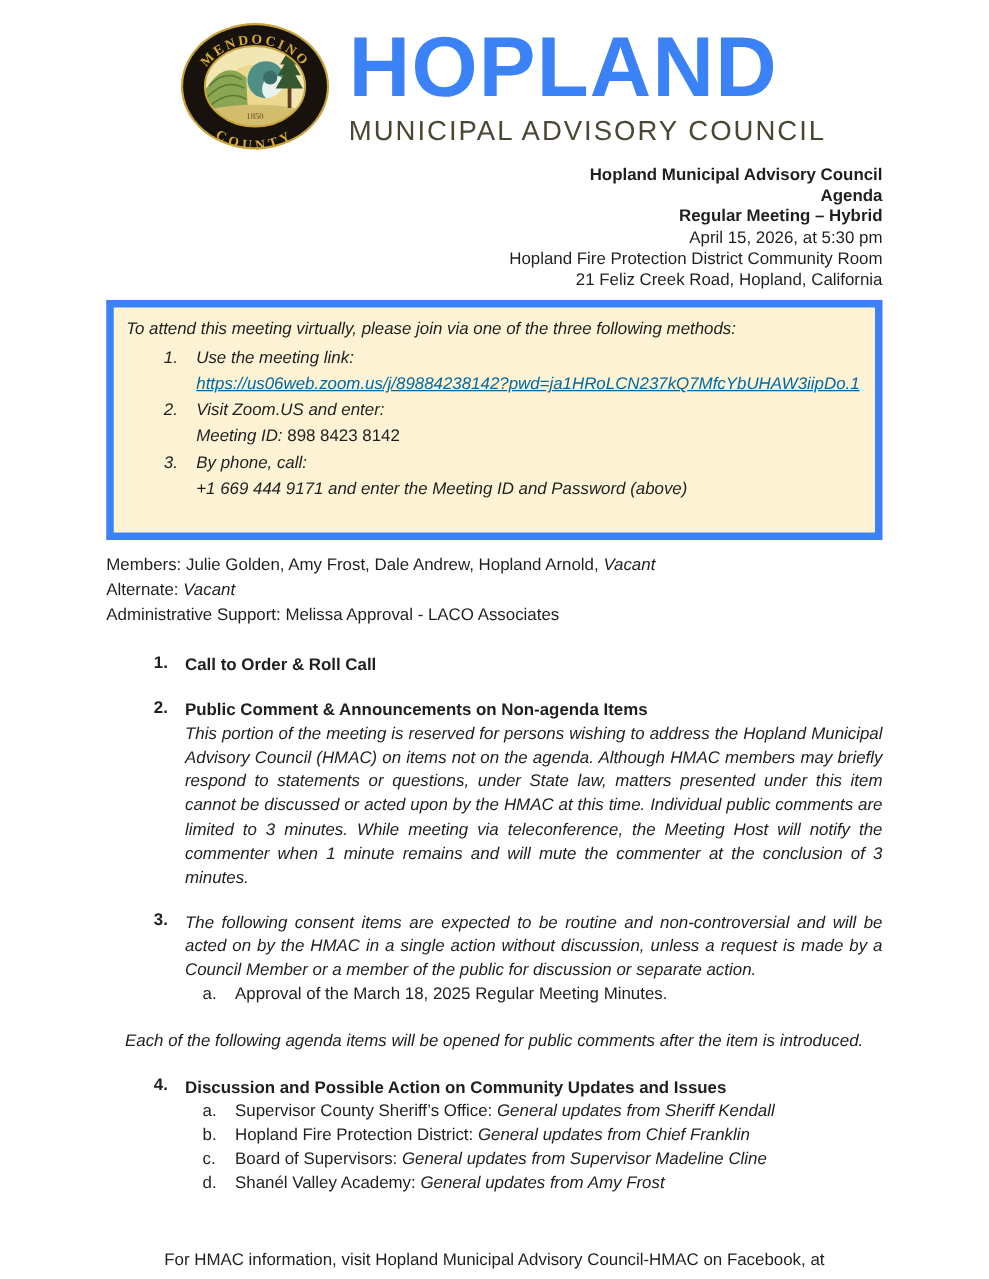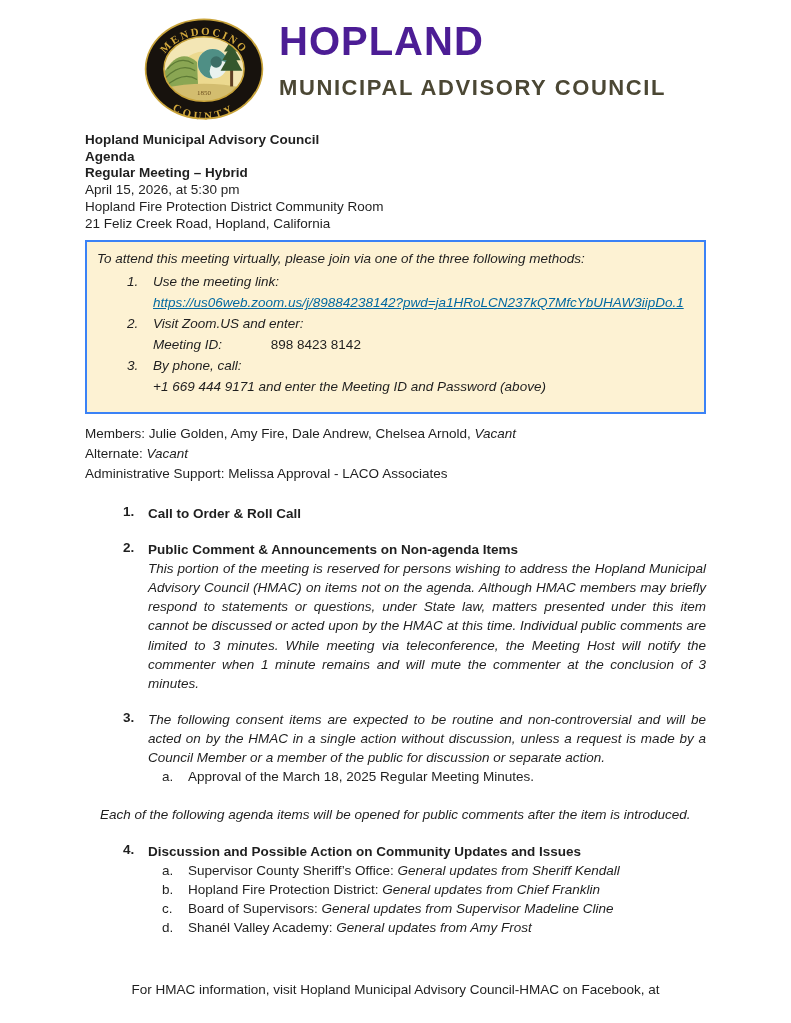--- a/index.html
+++ b/index.html
@@ -8,42 +8,42 @@
     width: 791px; min-height: 1023px; margin: 0 auto; background: #fff;
     font-family: "Liberation Sans", "DejaVu Sans", sans-serif;
     color: #1f1f1f; font-size: 13.5px;
     padding: 14px 85px 30px 85px; overflow: hidden;
   }
   
   .masthead { display: flex; align-items: flex-start; margin: 2px 0 8px 58px; }
   .seal { width: 122px; height: 106px; flex: 0 0 auto; }
   .masthead-text { margin-left: 14px; padding-top: 6px; }
   .masthead-title {
-    font-size: 40px; font-weight: bold; color: #4c1d95;
+    font-size: 68px; font-weight: bold; color: #3b82f6;
     line-height: 0.95; letter-spacing: 1px;
   }
   .masthead-subtitle {
-    font-size: 22px; font-weight: bold; color: #4b4734;
-    letter-spacing: 1.6px; margin-top: 15px; white-space: nowrap;
-  }
-  
-  .title-block { text-align: left; line-height: 1.24; margin: 10px 0 8px 0; }
+    font-size: 22px; font-weight: normal; color: #4b4734;
+    letter-spacing: 1.6px; margin-top: 5px; white-space: nowrap;
+  }
+  
+  .title-block { text-align: right; line-height: 1.24; margin: 10px 0 8px 0; }
   .tb-bold { font-weight: bold; }
   .tb-underline { }
   
   .virtual-box {
-    border: 2px solid #3b82f6; background: #fdf2d3;
-    padding: 7px 10px 14px 10px; font-style: italic; line-height: 1.55;
+    border: 6px solid #3b82f6; background: #fdf2d3;
+    padding: 7px 10px 24px 10px; font-style: italic; line-height: 1.55;
   }
   .vb-intro { margin-bottom: 2px; }
   .vb-row { display: flex; }
   .vb-num { width: 26px; margin-left: 30px; flex: 0 0 auto; }
   .vb-content { flex: 1; }
   .link { color: #0369a1; text-decoration: underline; cursor: pointer; word-break: break-all; }
-  .upright { font-style: normal; margin-left: 45px; }
+  .upright { font-style: normal; }
   
   .roster { margin-top: 10px; line-height: 1.5; }
   .italic { font-style: italic; }
   
   .agenda { margin-top: 19px; }
   .ag-item { display: flex; margin-bottom: 17px; }
   .ag-num { width: 25px; margin-left: 38px; font-weight: bold; flex: 0 0 auto; }
   .ag-content { flex: 1; line-height: 1.42; }
   .ag-title { font-weight: bold; }
   .ag-para { font-style: italic; text-align: justify; }
@@ -127,21 +127,21 @@
     <div class="vb-row">
       <span class="vb-num">3.</span>
       <div class="vb-content">
         <p>By phone, call:</p>
         <p>+1 669 444 9171 and enter the Meeting ID and Password (above)</p>
       </div>
     </div>
   </section>
 
   <section class="roster">
-    <p><span>Members:</span> <span>Julie Golden, Amy Fire, Dale Andrew, Chelsea Arnold,</span> <span class="italic">Vacant</span></p>
+    <p><span>Members:</span> <span>Julie Golden, Amy Frost, Dale Andrew, Hopland Arnold,</span> <span class="italic">Vacant</span></p>
     <p><span>Alternate:</span> <span class="italic">Vacant</span></p>
     <p>Administrative Support: Melissa Approval - LACO Associates</p>
   </section>
 
   <section class="agenda">
 
     <div class="ag-item">
       <span class="ag-num">1.</span>
       <div class="ag-content">
         <p class="ag-title">Call to Order &amp; Roll Call</p>

